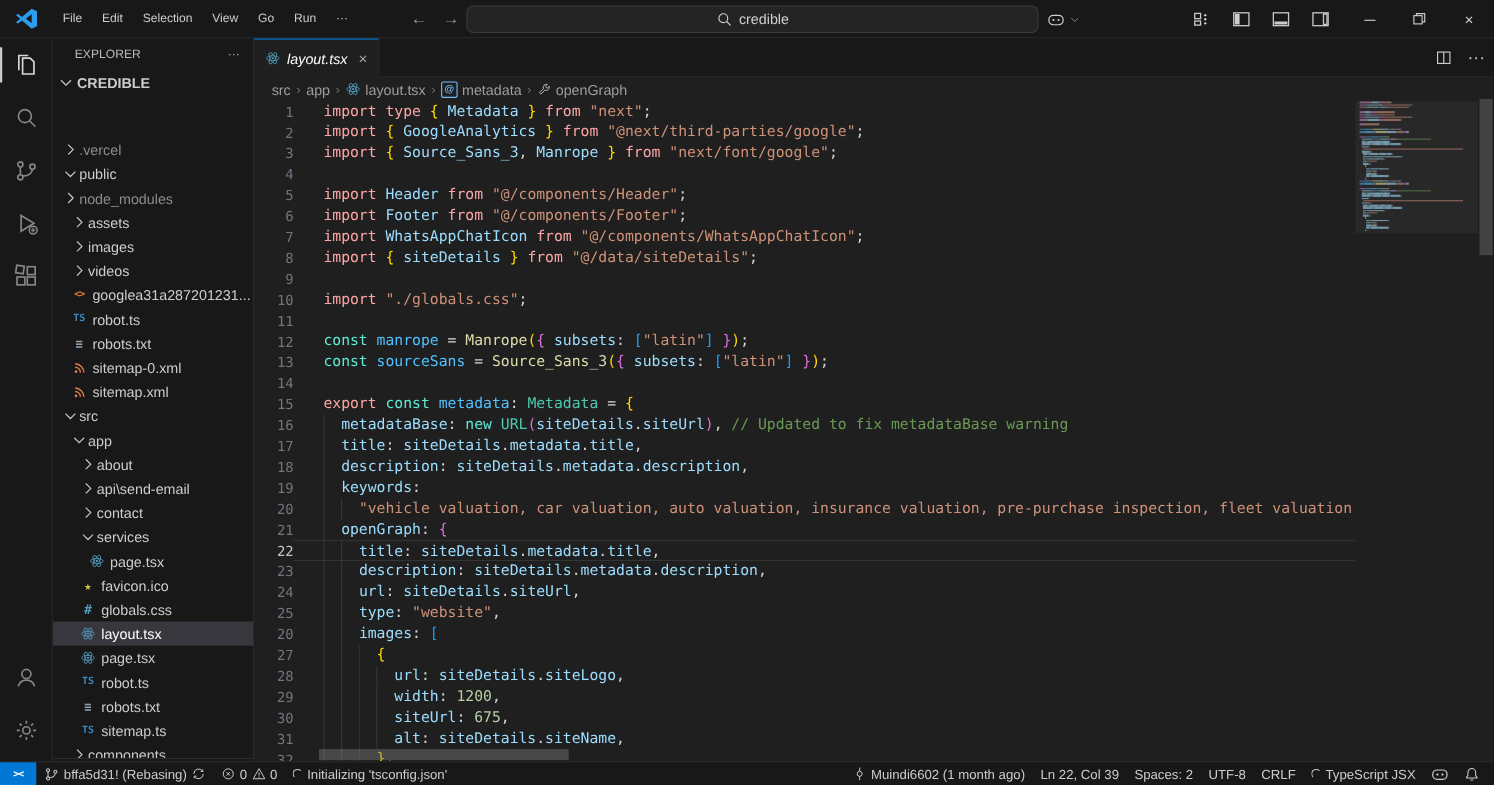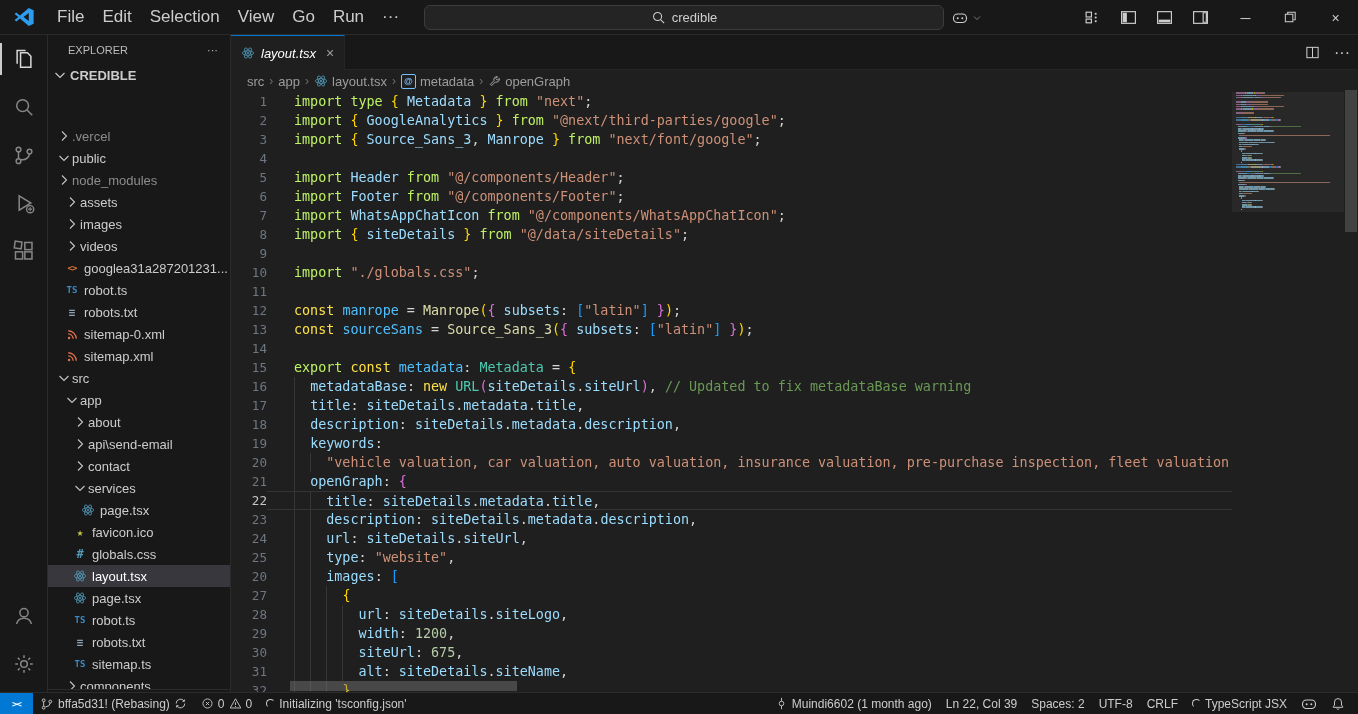--- a/index.html
+++ b/index.html
@@ -2,21 +2,21 @@
 <html><head>
 <meta charset="utf-8">
 <style>
   html,body{margin:0;padding:0;background:#101010;}
   #app{position:relative;width:1358px;height:714px;background:#1f1f1f;overflow:hidden;
        font-family:"Liberation Sans",sans-serif;color:#cccccc;-webkit-font-smoothing:antialiased;}
   
   #titlebar{position:absolute;left:0;top:0;width:100%;height:35px;background:#181818;
             border-bottom:1px solid #2b2b2b;display:flex;align-items:center;box-sizing:border-box;}
   #vscode-logo{width:48px;display:flex;justify-content:center;align-items:center;flex:none;}
-  #menus{display:flex;align-items:center;font-size:17px;color:#cccccc;}
+  #menus{display:flex;align-items:center;font-size:11px;color:#cccccc;}
   #menus .menu{padding:3px 9px;border-radius:5px;cursor:default;}
   #nav-arrows{display:flex;gap:14px;margin-left:48px;color:#9a9a9a;font-size:15px;}
   #searchbox{position:absolute;left:424px;top:5px;width:518px;height:23px;background:#242424;
              border:1px solid #3c3c3c;border-radius:6px;display:flex;align-items:center;
              justify-content:center;font-size:13px;color:#cfcfcf;gap:6px;}
   #title-right{position:absolute;right:0;top:0;height:35px;display:flex;align-items:center;}
   #copilot-box{position:absolute;left:952px;top:0;height:35px;display:flex;align-items:center;gap:3px;color:#cfcfcf;}
   .layout-icons{display:flex;gap:10px;margin-right:10px;}
   .layout-icons .ic{width:26px;height:26px;display:flex;align-items:center;justify-content:center;border-radius:5px;}
   .winbtn{width:45px;height:35px;display:flex;align-items:center;justify-content:center;font-size:14px;color:#cccccc;}
@@ -65,21 +65,21 @@
           font-size:9px;align-items:center;justify-content:center;font-weight:bold;}
   
   #codepane{position:absolute;left:0;top:57px;right:126px;bottom:0;overflow:hidden;
             font-family:"DejaVu Sans Mono",monospace;font-size:13.4px;}
   .line{height:19px;line-height:19px;display:flex;white-space:pre;}
   .line .ln{width:36px;flex:none;text-align:right;color:#6e7681;font-size:12.6px;}
   .line .content{flex:1;display:flex;padding-left:27px;box-sizing:border-box;}
   .line.cur .content{border-top:1px solid #343434;border-bottom:1px solid #343434;}
   .line.cur .ln{color:#c6c6c6;}
   .ig{box-shadow:inset 1px 0 0 #363636;}
-  .k1{color:#bef264;} .k2{color:#fde047;} .id{color:#9CDCFE;} .cv{color:#4FC1FF;}
+  .k1{color:#fca5a5;} .k2{color:#5eead4;} .id{color:#9CDCFE;} .cv{color:#4FC1FF;}
   .ty{color:#4EC9B0;} .fn{color:#DCDCAA;} .st{color:#CE9178;} .nu{color:#B5CEA8;}
   .cm{color:#6A9955;} .pl{color:#d4d4d4;} .b1{color:#FFD700;} .b2{color:#DA70D6;} .b3{color:#179FFF;}
   #hscroll{position:absolute;left:59px;bottom:1px;width:227px;height:10px;background:rgba(121,121,121,.45);}
   
   #minimap{position:absolute;right:14px;top:57px;width:112px;bottom:0;background:#1f1f1f;overflow:hidden;}
   #minimap-slider{position:absolute;left:0;right:0;top:0;height:120px;background:rgba(255,255,255,.045);}
   .mrow{height:2.24px;display:flex;align-items:center;padding-left:4px;}
   .mseg{height:1.5px;flex:none;opacity:.6;}
   #vscroll{position:absolute;right:0;top:35px;bottom:0;width:14px;}
   #vscroll .thumb{position:absolute;left:1px;right:1px;top:20px;height:142px;background:rgba(121,121,121,.4);}

